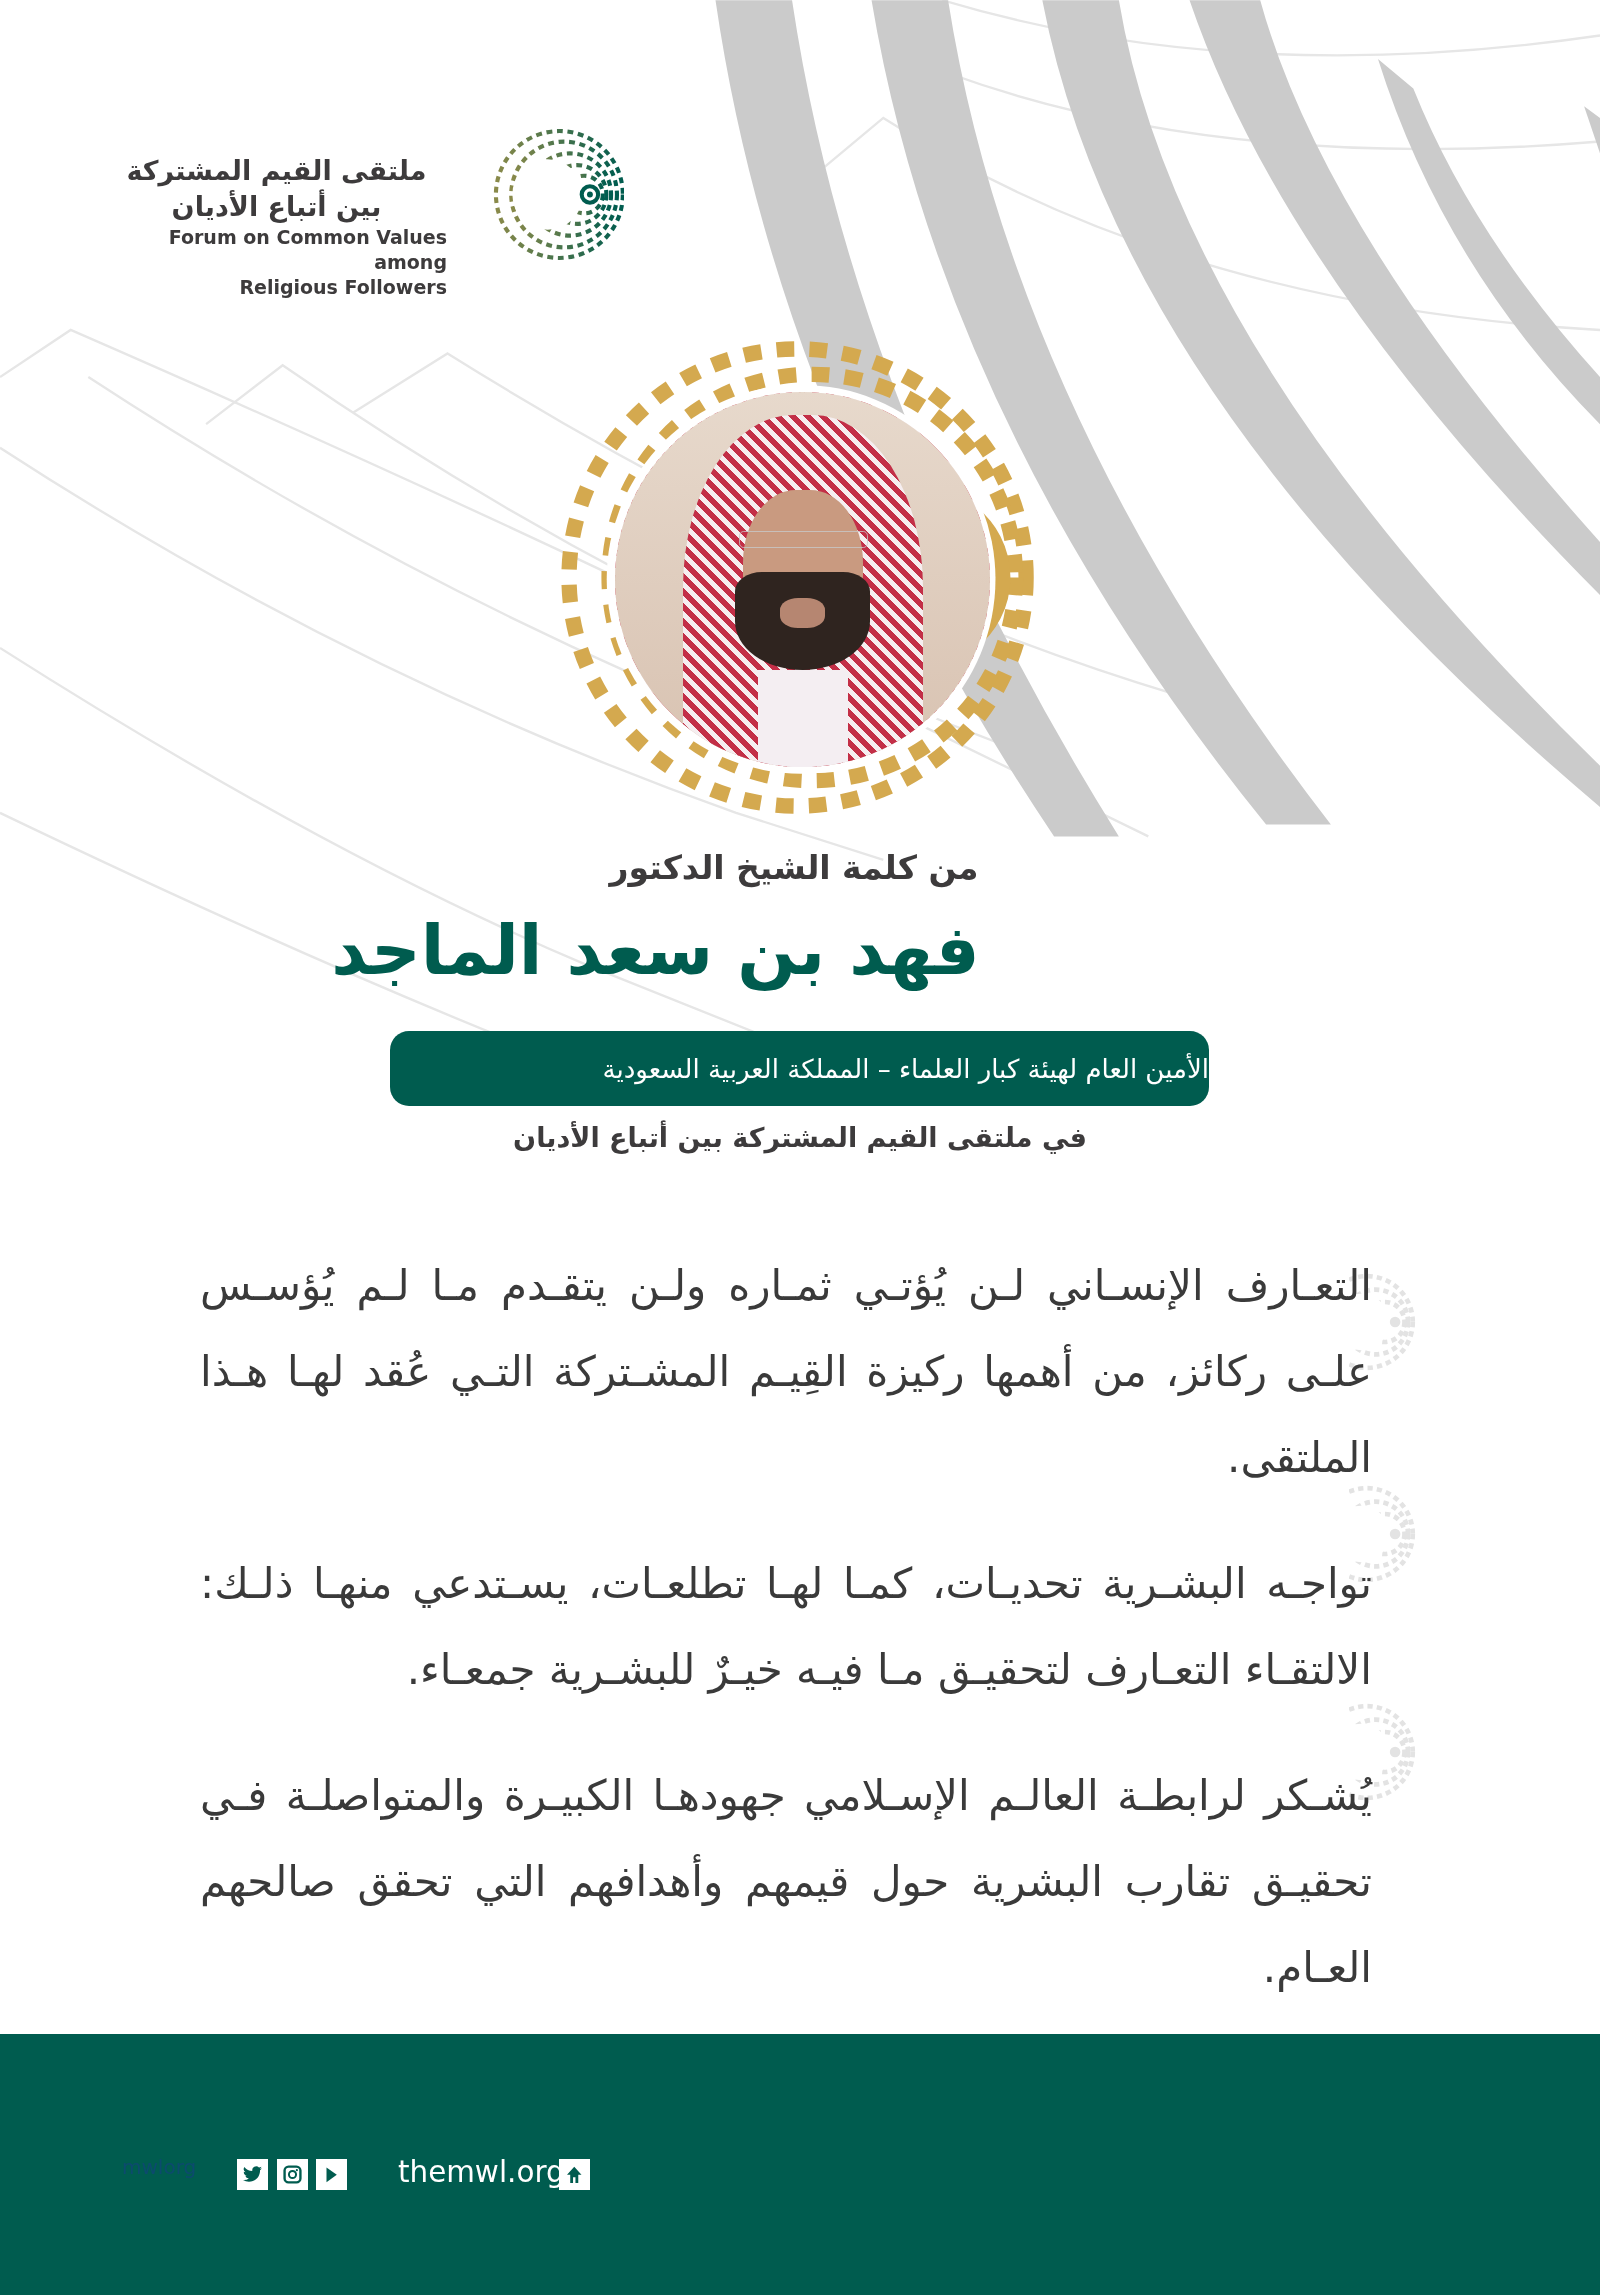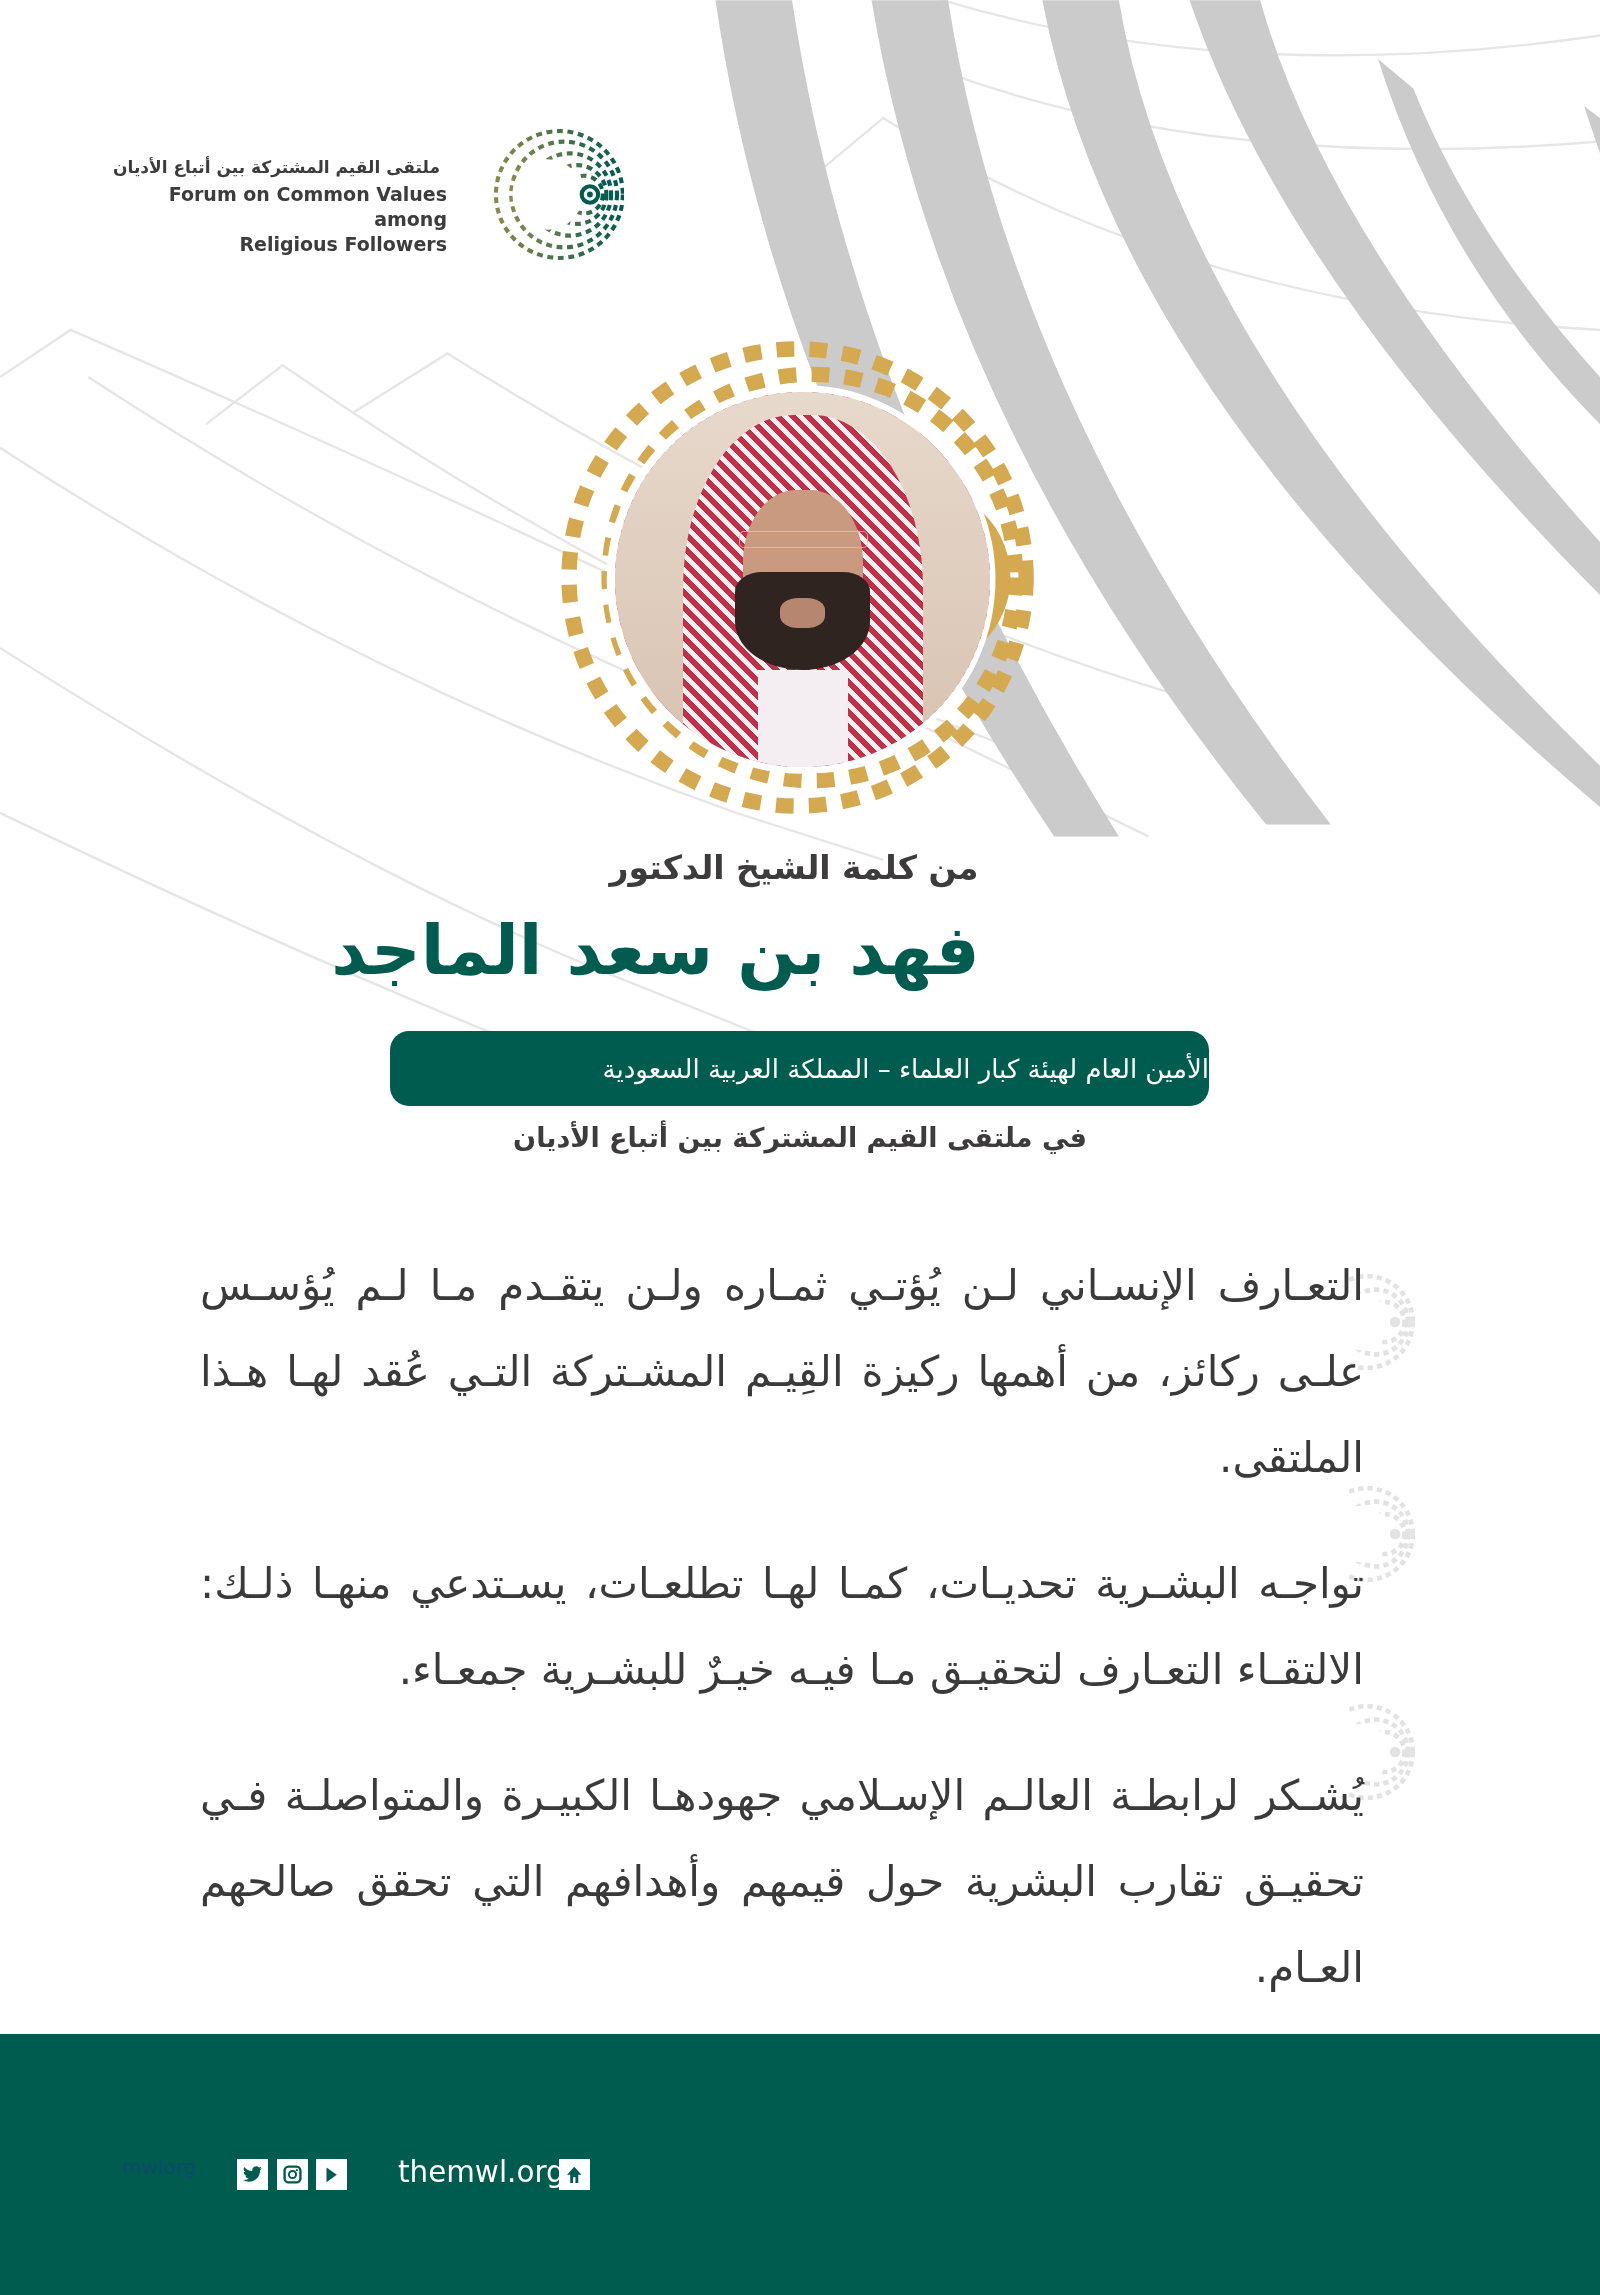--- a/index.html
+++ b/index.html
@@ -2,21 +2,21 @@
 <html style="font-size:9.4px"><head>
 <meta charset="utf-8">
 <style>
   html,body{margin:0;padding:0;}
   body{width:1600px;height:2295px;position:relative;overflow:hidden;background:#ffffff;font-family:"DejaVu Sans",sans-serif;}
   .bg-art{position:absolute;left:0;top:0;width:1600px;height:2032px;z-index:0;}
   .layer{position:absolute;z-index:1;}
   
   .forum-logo{left:106px;top:124px;width:518px;height:141px;}
   .forum-text{position:absolute;right:177px;top:29.4px;text-align:center;color:#3d3b3c;}
-  .forum-ar{font-size:17px;font-weight:bold;direction:rtl;line-height:29px;}
+  .forum-ar{font-size:27px;font-weight:bold;direction:rtl;line-height:36px;}
   .forum-en{font-size:19px;font-weight:bold;line-height:25px;font-family:"DejaVu Sans",sans-serif;text-align:right;}
   .forum-mark{position:absolute;right:0;top:0;width:141px;height:141px;}
   
   .portrait-wrap{left:559px;top:336px;width:483px;height:483px;}
   .photo{position:absolute;left:56px;top:56px;width:375px;height:375px;border-radius:50%;overflow:hidden;
     background:radial-gradient(circle at 50% 48%, #c99e82 0 17%, transparent 18%),
                radial-gradient(ellipse at 50% 55%, #3a2a22 0 26%, transparent 27%),
                repeating-linear-gradient(45deg,#c8324a 0 4.7px,#f5e8ea 4.7px 9.4px);
   }
   .photo-bg{position:absolute;inset:0;background:linear-gradient(180deg,#e7d9cc,#d8c2b1);}
@@ -28,21 +28,21 @@
   .thobe{position:absolute;left:38%;top:74%;width:24%;height:30%;background:#f4eef2;}
   .glasses{position:absolute;left:33%;top:37%;width:34%;height:4%;border:1.8px solid rgba(200,200,200,.8);border-radius:4.7px;}
   
   .intro{left:0;width:1524px;top:848px;text-align:center;direction:rtl;color:#3d3b3c;font-size:33px;font-weight:bold;padding-left:32px;}
   .name{left:0;width:1311px;top:910px;text-align:center;direction:rtl;color:#005c4f;font-size:69px;font-weight:bold;}
   .role-pill{left:390px;top:1031px;width:819px;height:75px;background:#005c4f;border-radius:19px;display:flex;align-items:center;justify-content:flex-end;}
   .role-text{color:#ffffff;font-size:26px;direction:rtl;}
   .forum-line{left:0;width:1600px;top:1122px;text-align:center;direction:rtl;color:#3d3b3c;font-size:27px;font-weight:bold;}
   
   .body{left:200px;width:1172px;top:1243px;direction:rtl;text-align:justify;text-align-last:right;color:#3a3a3a;font-size:42px;line-height:86px;}
-  .para{margin:0 8px 40px 0;}
+  .para{margin:0 0 40px 0;}
   .ring-mark{position:absolute;left:1349px;width:71px;height:100px;z-index:0;}
   
   .footer{left:0;top:2034px;width:1600px;height:261px;background:#005c4f;}
   .social-handle{position:absolute;left:122px;top:2155px;color:#0c4a6e;font-size:20px;}
   .sq{position:absolute;top:2159px;width:31px;height:31px;background:#fff;display:flex;align-items:center;justify-content:center;}
   .site{position:absolute;left:398px;top:2155px;color:#fff;font-size:29.4px;}
   .mwl-ar{position:absolute;left:1107px;top:2111px;color:#fff;font-size:51px;font-family:"DejaVu Serif",serif;direction:rtl;}
   .mwl-en{position:absolute;left:1110px;top:2189px;color:#fff;font-size:21px;font-family:"DejaVu Serif",serif;font-weight:bold;letter-spacing:0.6px;}
   .mwl-emblem{position:absolute;left:1387px;top:2117px;width:88px;height:88px;}
 </style>

